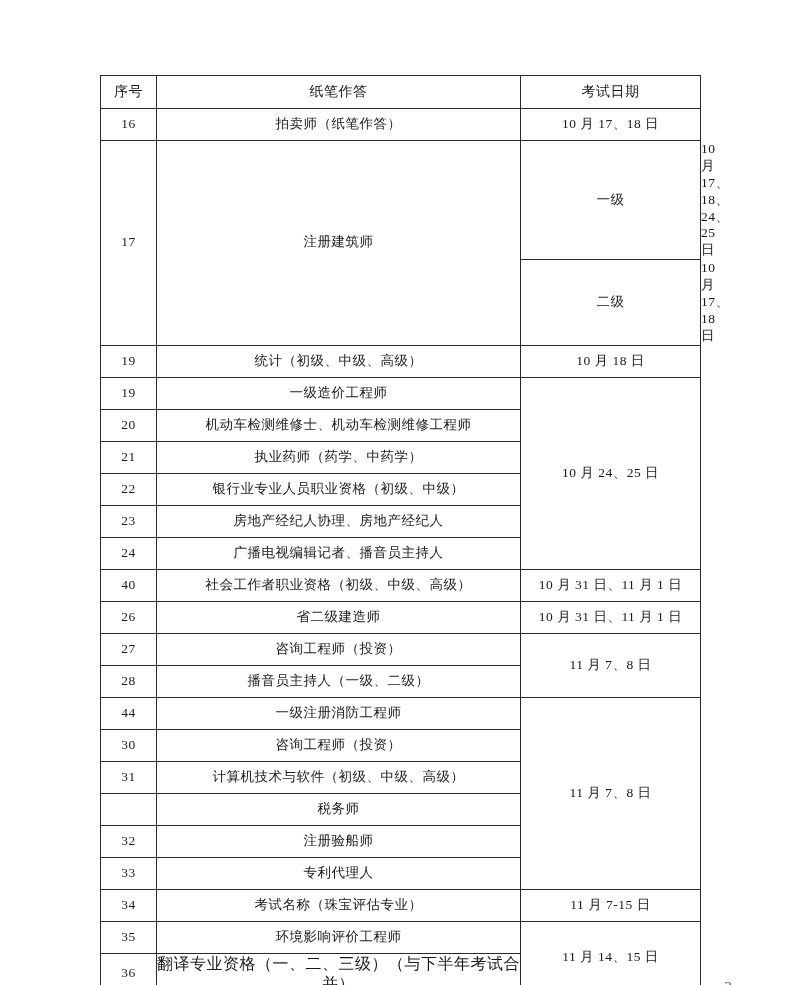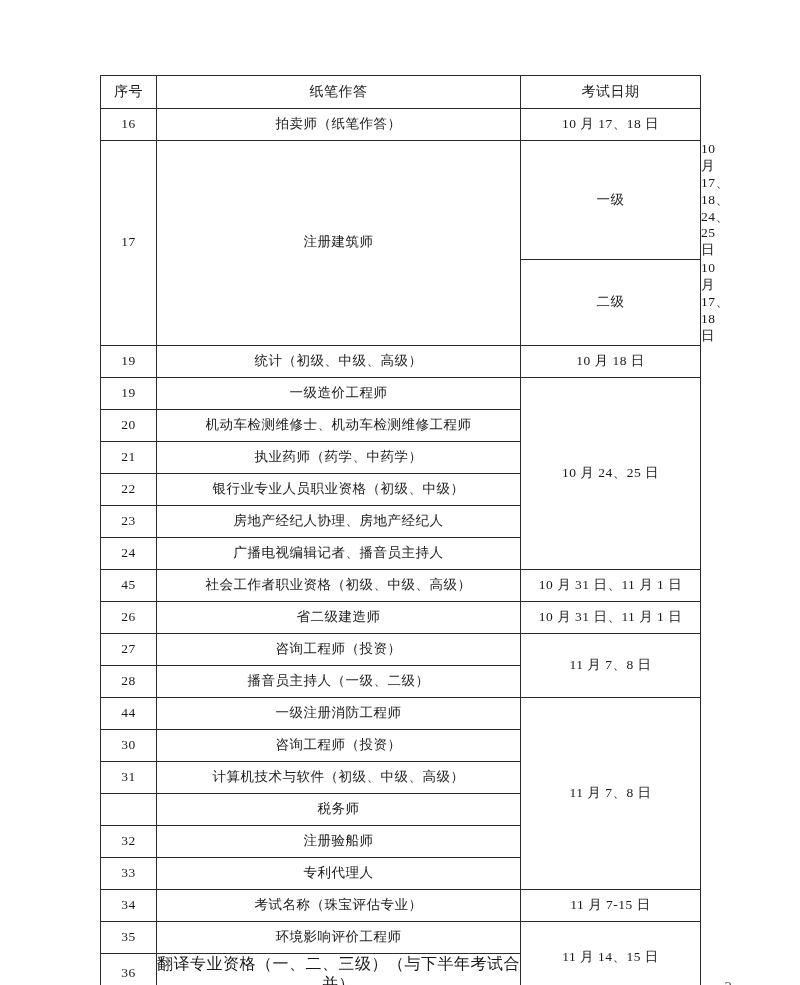--- a/index.html
+++ b/index.html
@@ -171,21 +171,21 @@
         <tr>
           <td>23</td>
           <td class="name-cell">房地产经纪人协理、房地产经纪人</td>
         </tr>
         <tr>
           <td>24</td>
           <td class="name-cell">广播电视编辑记者、播音员主持人</td>
         </tr>
 
         <tr>
-          <td>45</td>
+          <td>40</td>
           <td class="name-cell">社会工作者职业资格（初级、中级、高级）</td>
           <td class="date-cell">10 月 31 日、11 月 1 日</td>
         </tr>
 
         <tr>
           <td>26</td>
           <td class="name-cell">省二级建造师</td>
           <td class="date-cell">10 月 31 日、11 月 1 日</td>
         </tr>
 

